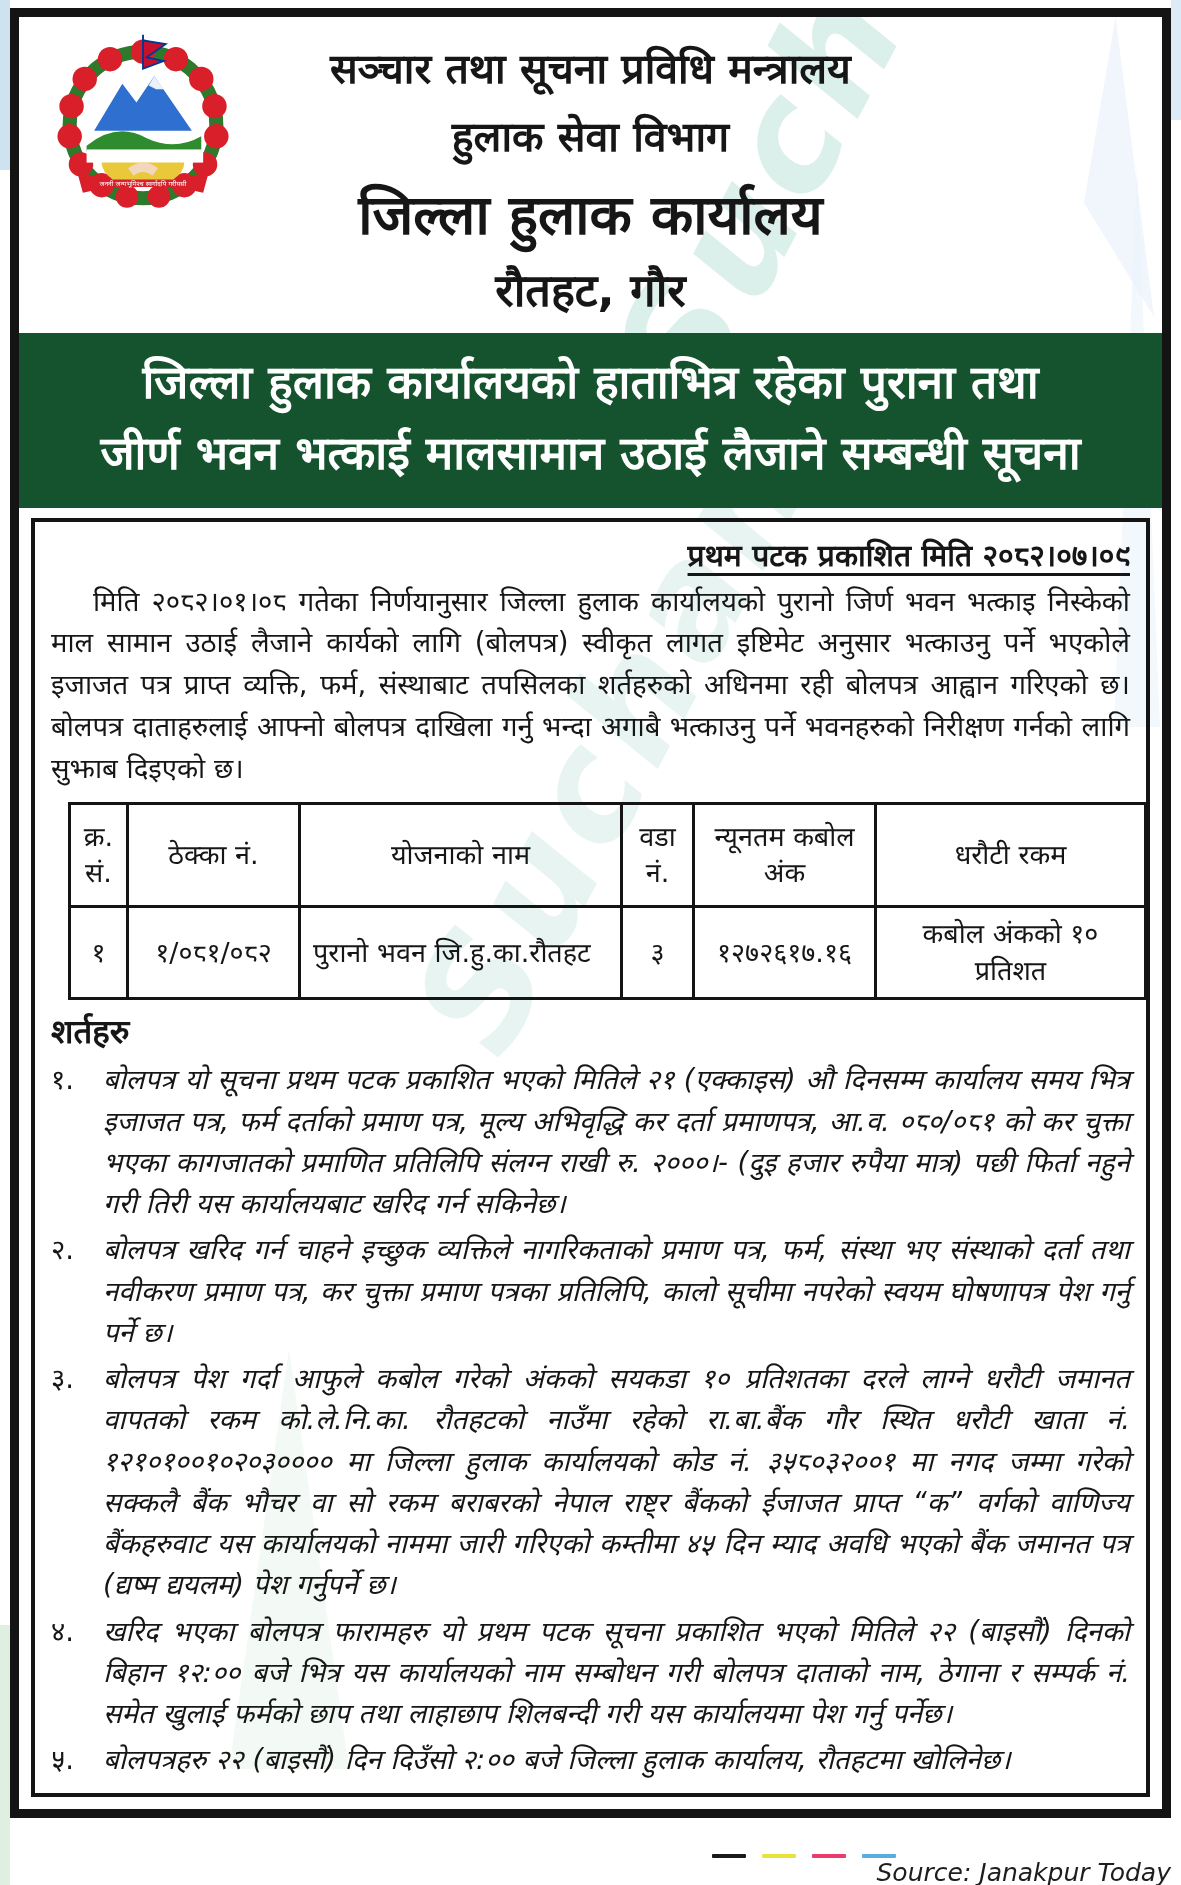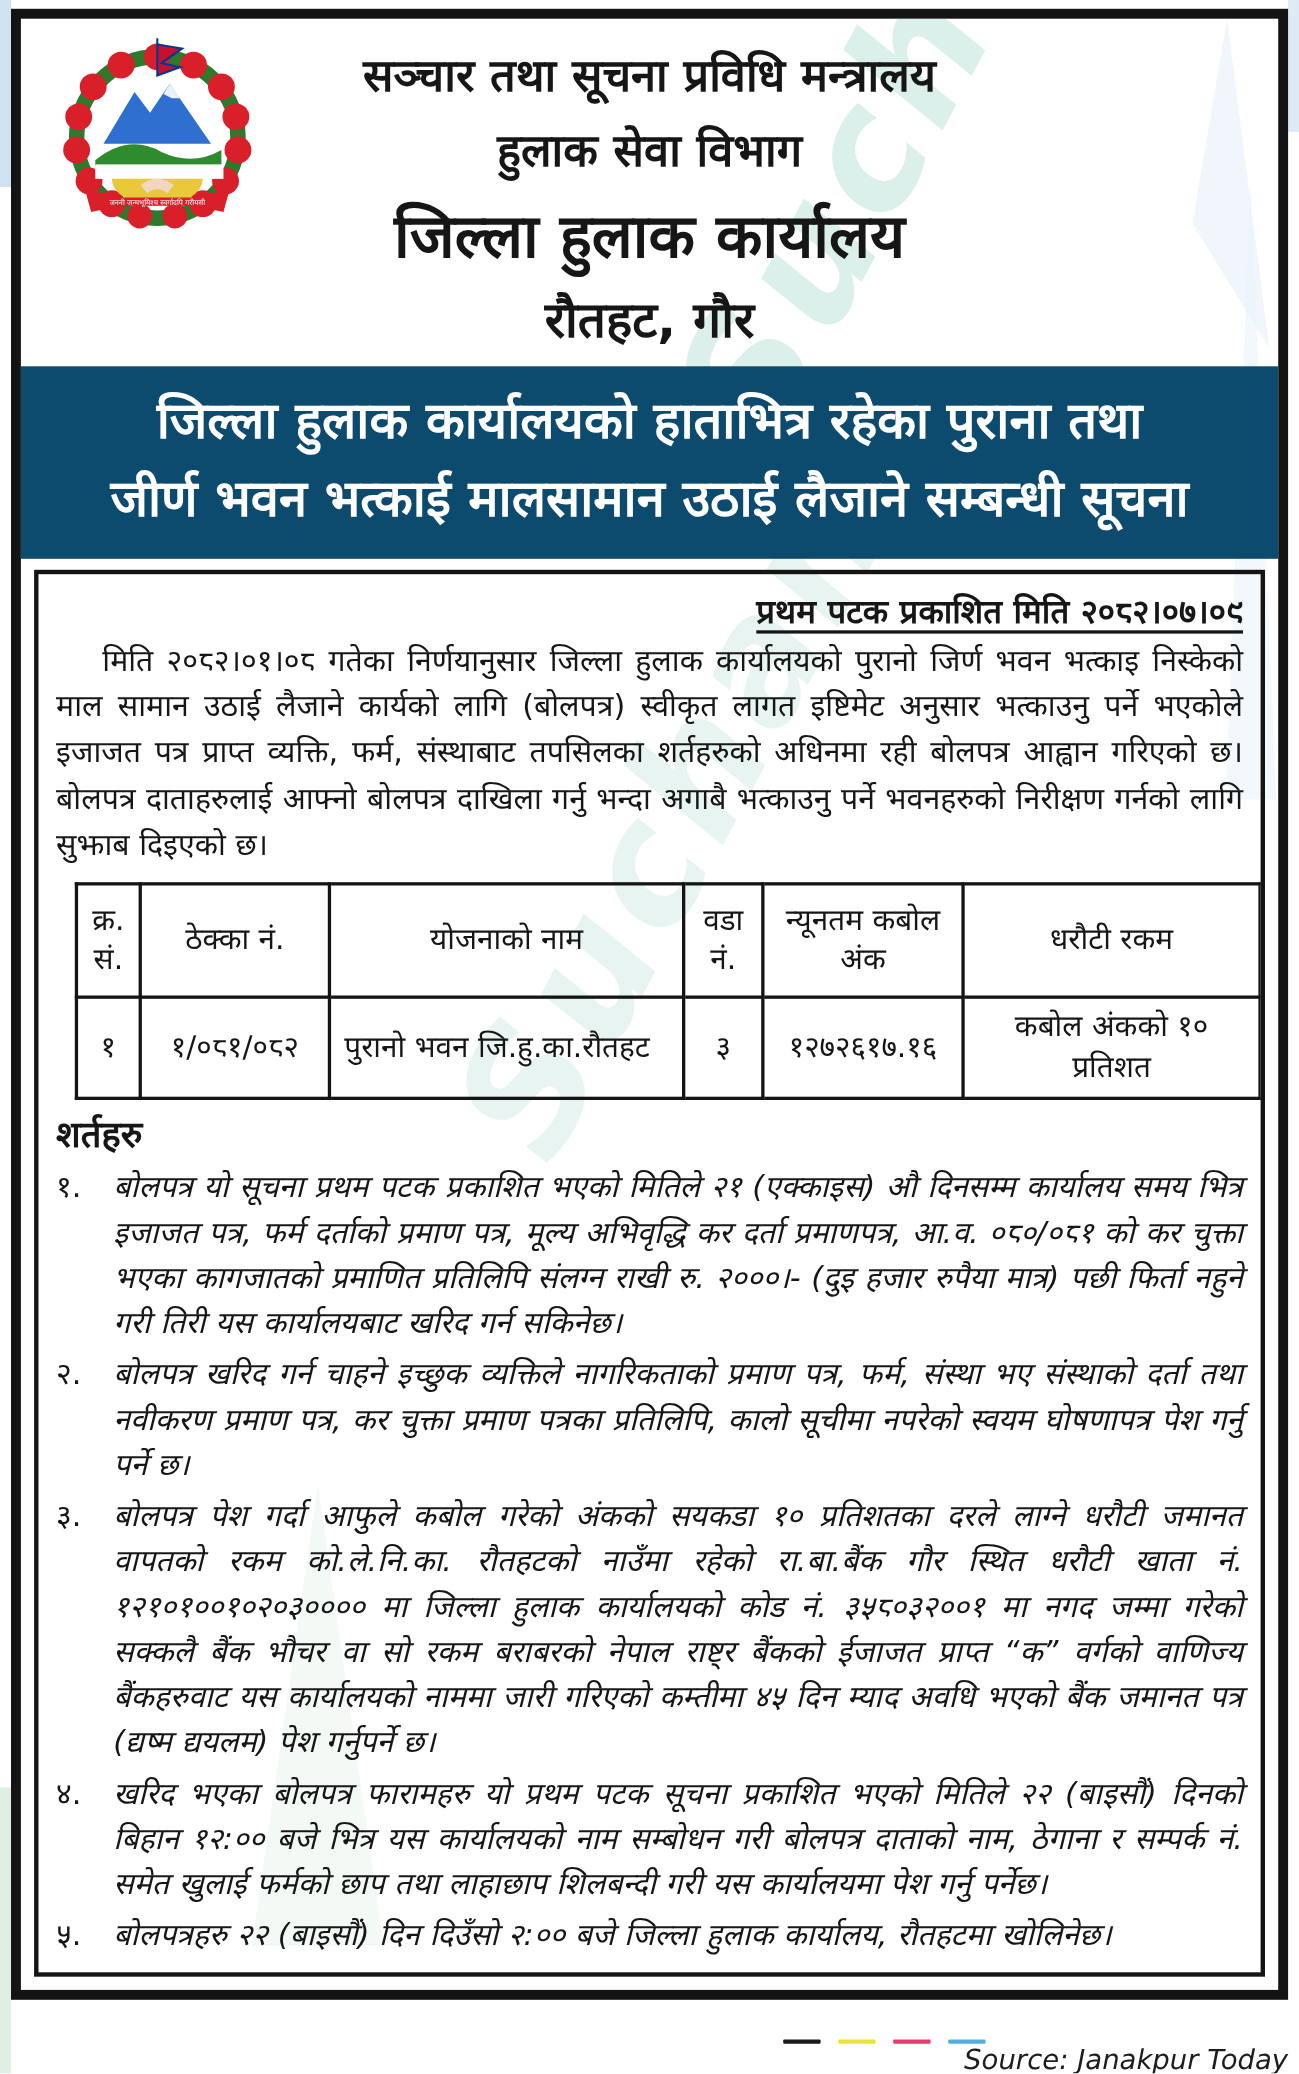--- a/index.html
+++ b/index.html
@@ -40,21 +40,21 @@
   .header { position:relative; text-align:center; padding:14px 12px 4px; }
   .emblem { position:absolute; left:24px; top:14px; width:200px; height:188px; }
   .h-gov      { font-size:34px; font-weight:bold; margin:4px 0 10px; }
   .h-ministry { font-size:41px; font-weight:bold; margin:8px 0 12px; }
   .h-dept     { font-size:41px; font-weight:bold; margin:10px 0 12px; }
   .h-office   { font-size:55px; font-weight:bold; margin:12px 0 8px; }
   .h-loc      { font-size:45px; font-weight:bold; margin:6px 0 10px; }
 
   
   .banner {
-    background:#0c4a6e; color:#ffffff; text-align:center;
+    background:#14532d; color:#ffffff; text-align:center;
     font-weight:bold; font-size:46px; line-height:1.55; padding:14px 10px 18px;
   }
 
   
   .content-box {
     flex:1; margin:10px 12px 12px; border:4px solid #141414;
     padding:4px 16px 8px; overflow:hidden;
   }
   .published {
     text-align:right; font-weight:bold; font-size:30px; margin:8px 0 4px;

